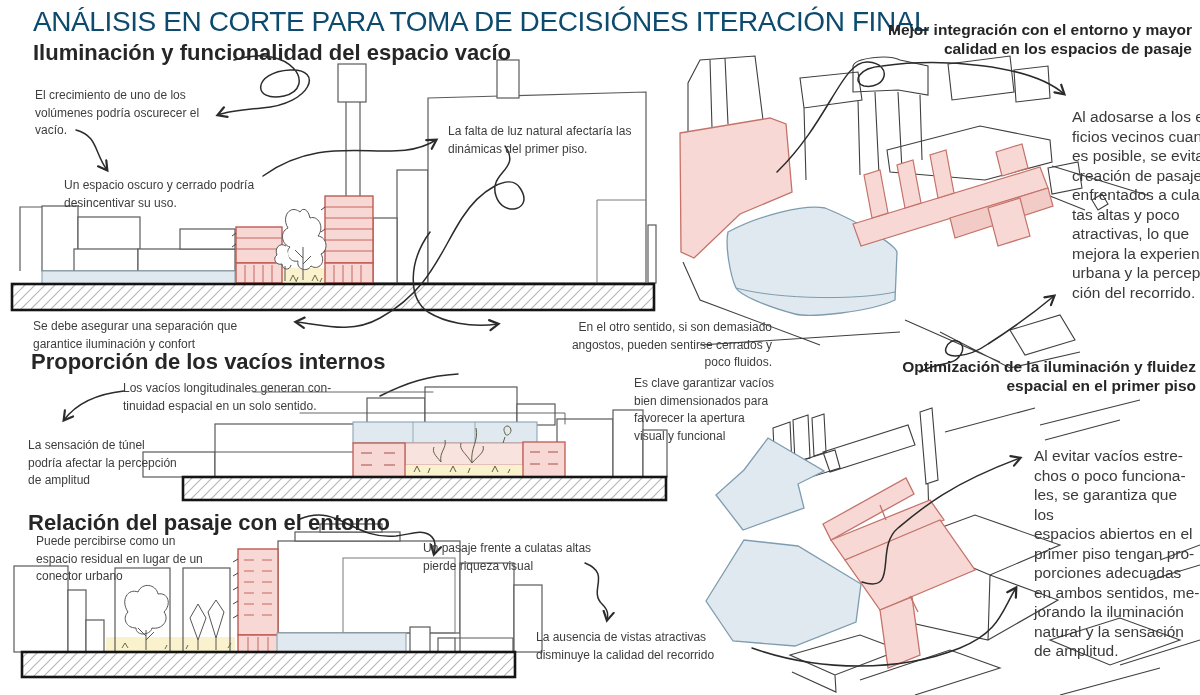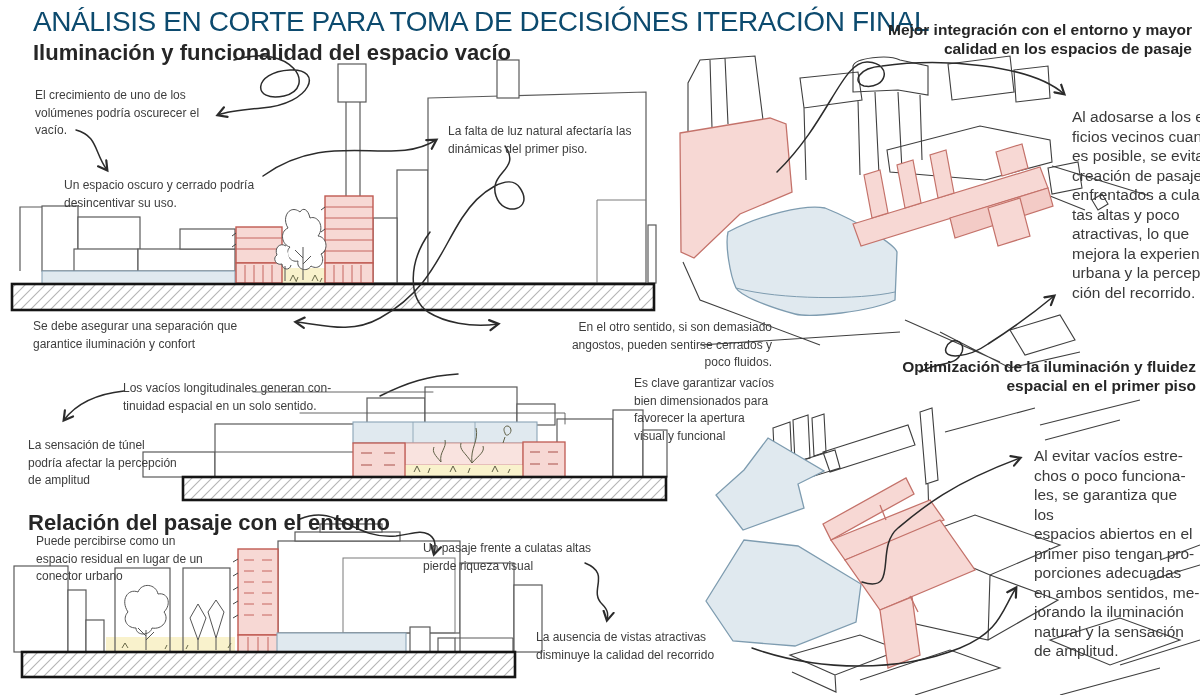--- a/index.html
+++ b/index.html
@@ -206,20 +206,21 @@
   <div class="txt note" style="left:35px;top:87px;width:230px;">El crecimiento de uno de los
 volúmenes podría oscurecer el
 vacío.</div>
   <div class="txt note" style="left:64px;top:177px;width:260px;">Un espacio oscuro y cerrado podría
 desincentivar su uso.</div>
   <div class="txt note" style="left:448px;top:123px;width:250px;">La falta de luz natural afectaría las
 dinámicas del primer piso.</div>
   <div class="txt note" style="left:33px;top:318px;width:270px;">Se debe asegurar una separación que
 garantice iluminación y confort</div>
 
+  <div class="txt h" style="left:31px;top:349px;">Proporción de los vacíos internos</div>
   <div class="txt note" style="left:123px;top:380px;width:270px;">Los vacíos longitudinales generan con-
 tinuidad espacial en un solo sentido.</div>
   <div class="txt note" style="left:28px;top:437px;width:200px;">La sensación de túnel
 podría afectar la percepción
 de amplitud</div>
   <div class="txt note" style="left:512px;top:319px;width:260px;text-align:right;">En el otro sentido, si son demasiado
 angostos, pueden sentirse cerrados y
 poco fluidos.</div>
   <div class="txt note" style="left:634px;top:375px;width:190px;">Es clave garantizar vacíos
 bien dimensionados para

